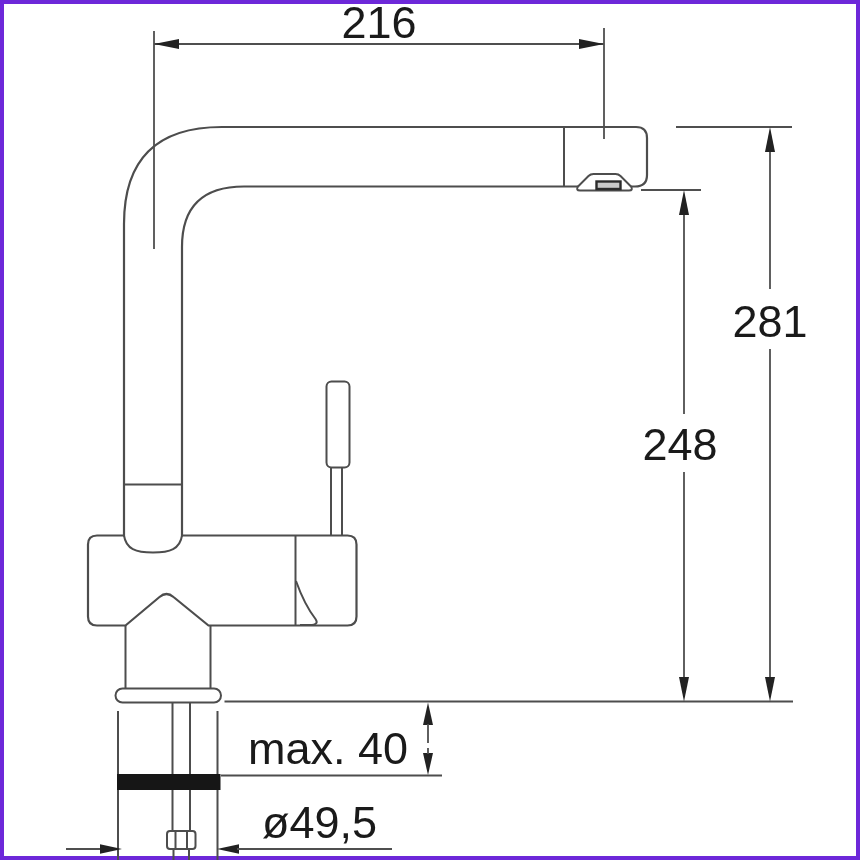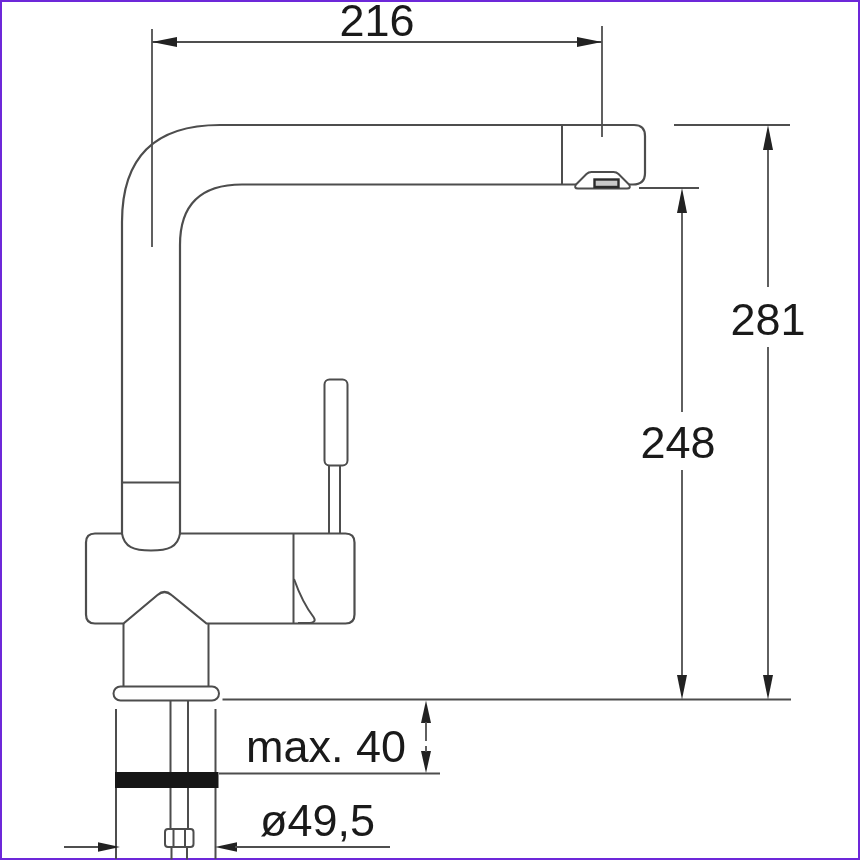--- a/index.html
+++ b/index.html
@@ -1,21 +1,21 @@
 <!DOCTYPE html>
 <html><head>
 <meta charset="utf-8">
 <style>
   html,body{margin:0;padding:0;background:#fff;}
   .canvas{
     position:relative;
     width:860px;height:860px;
     background:#ffffff;
     box-sizing:border-box;
-    border:2px solid #6d28d9;
+    border:4px solid #6d28d9;
     font-family:"Liberation Sans", sans-serif;
   }
   svg{display:block;}
   .outline{stroke:#4d4d4d;stroke-width:2.2;fill:none;stroke-linejoin:round;stroke-linecap:round;}
   .outline-thin{stroke:#4d4d4d;stroke-width:2;fill:none;stroke-linejoin:round;}
   .white-fill{fill:#ffffff;}
   .dim{stroke:#4f4f4f;stroke-width:1.8;fill:none;stroke-linecap:butt;}
   .arrow{fill:#222222;stroke:none;}
   .dim-text{
     font-family:"Liberation Sans", sans-serif;

